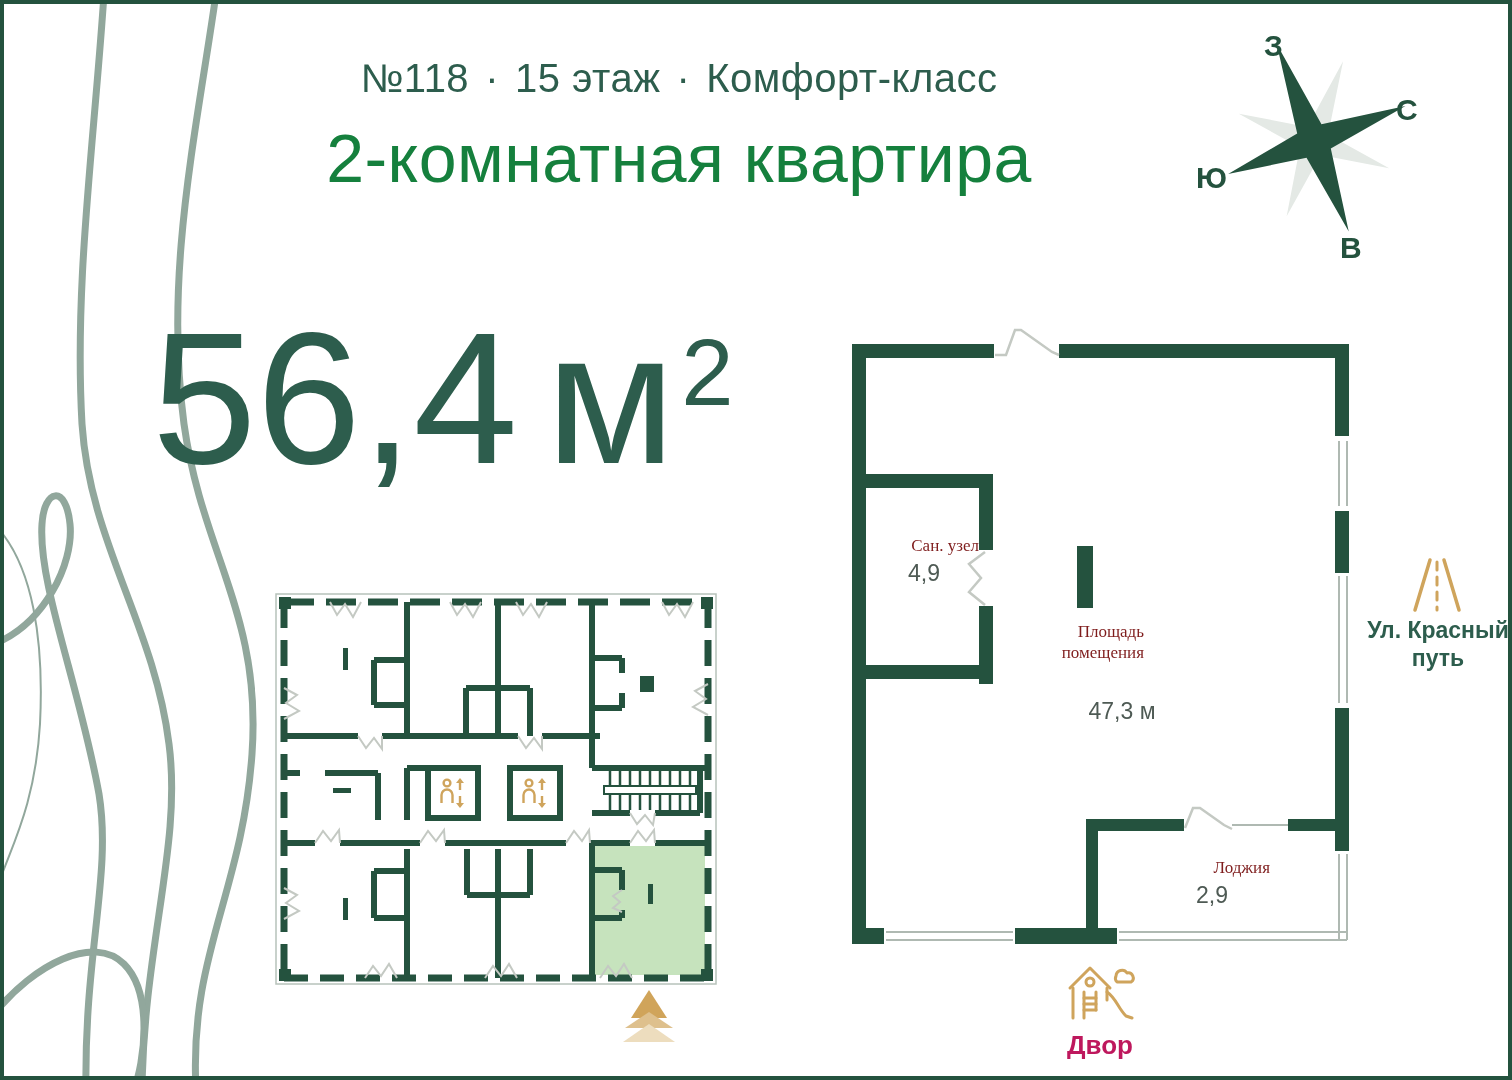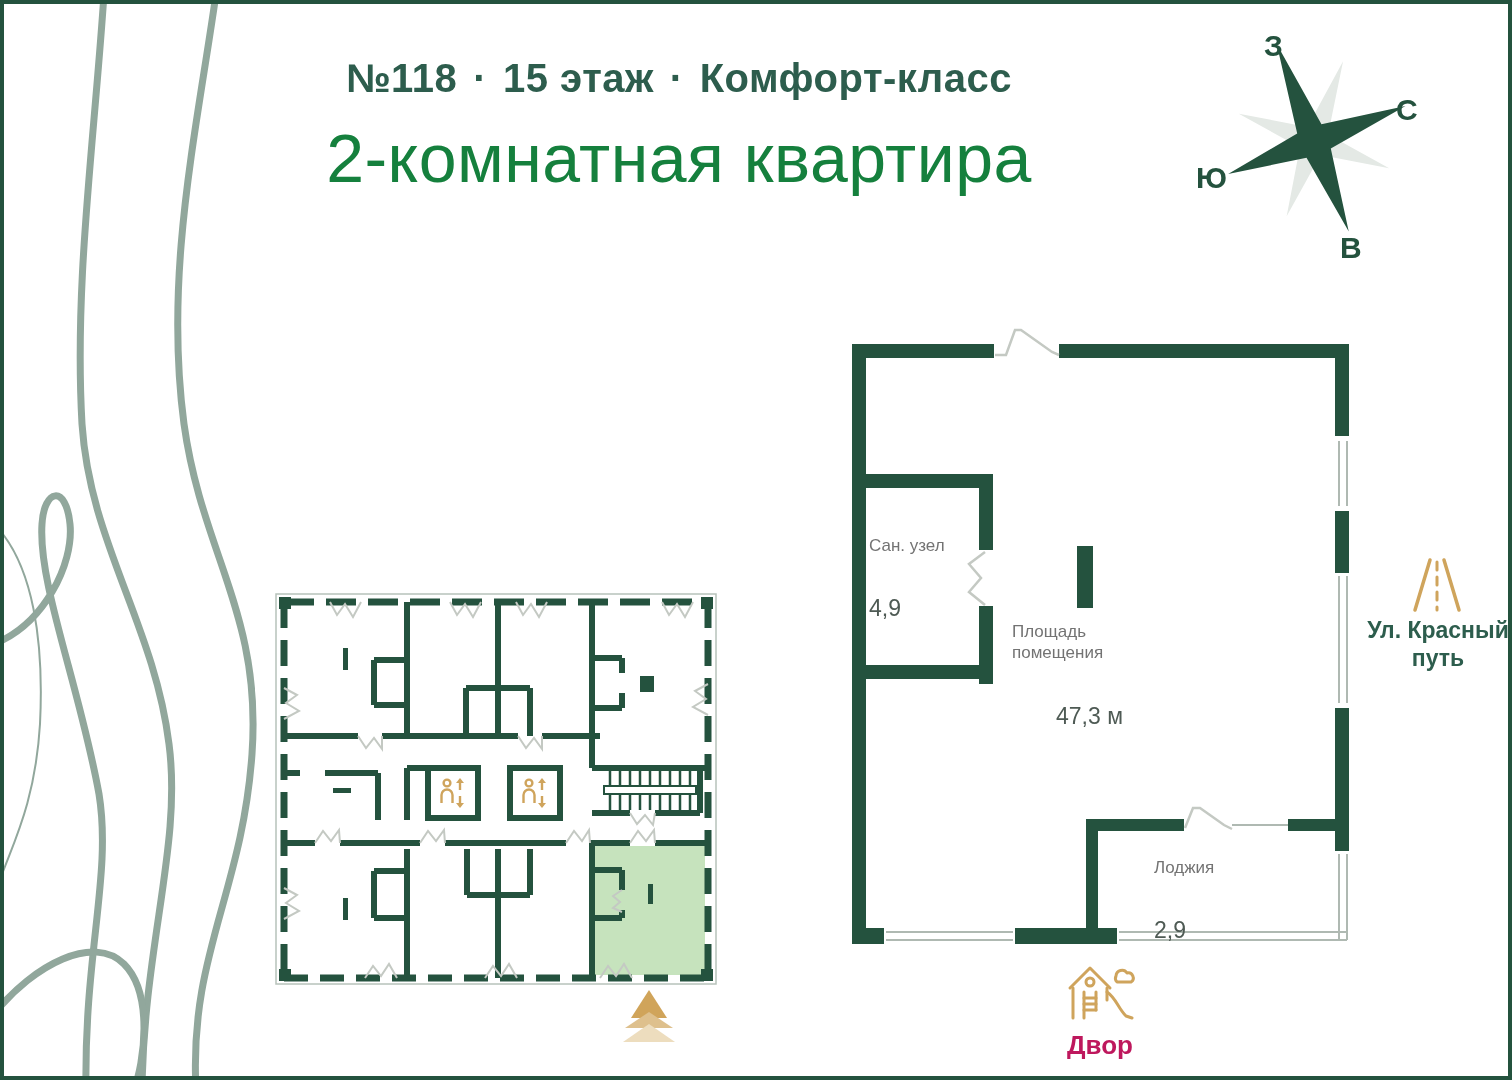--- a/index.html
+++ b/index.html
@@ -5,32 +5,32 @@
   html,body { margin:0; padding:0; background:#ffffff; }
   .page {
     position:relative; width:1512px; height:1080px; box-sizing:border-box;
     background:#ffffff; border:4px solid #24523E; overflow:hidden;
     font-family:"Liberation Sans", sans-serif; color:#2D5D4D;
   }
   .abs { position:absolute; }
 
   
   .header { left:180px; top:52px; width:990px; text-align:center; }
-  .header-line1 { font-size:40px; font-weight:700; color:#2D5D4D; letter-spacing:0.5px; }
+  .header-line1 { font-size:40px; font-weight:400; color:#2D5D4D; letter-spacing:0.5px; }
   .header-sep { padding:0 16px; color:#2D5D4D; }
   .header-line2 { margin-top:18px; font-size:68px; font-weight:500; color:#15803d; letter-spacing:0.5px; }
 
   
   .area { left:148px; top:300px; width:640px; color:#2D5D4D; font-size:188px; line-height:1; font-weight:400; white-space:nowrap; }
   .area-unit { margin-left:28px; }
   .area-sup { font-size:0.5em; position:relative; top:-0.62em; margin-left:6px; }
 
   
-  .plan-label { position:absolute; text-align:left; color:#737373; font-size:17px; line-height:1.25; }
-  .plan-value { position:absolute; color:#4E5A54; font-size:23px;margin-top:35px; }
+  .plan-label { position:absolute; text-align:right; color:#7f1d1d; font-size:17px; line-height:1.25;font-family:Liberation Serif, serif; }
+  .plan-value { position:absolute; text-align:center; color:#4E5A54; font-size:23px; }
 
   
   .street-label { left:1356px; top:613px; width:156px; text-align:center; font-size:23px; font-weight:700; color:#2D5D4D; line-height:1.2; }
   .yard-label  { left:1040px; top:1026px; width:112px; text-align:center; font-size:26px; font-weight:700; color:#be185d; }
 
   svg { display:block; }
 </style>
 </head>
 <body>
 
@@ -61,20 +61,23 @@
       <path d="M0,-104 L13,-13 L98,0 L13,13 L0,97 L-13,13 L-92,0 L-13,-13 Z" fill="#24523E"></path>
     </g>
     <g font-family="Liberation Sans, sans-serif" font-size="30" font-weight="700" fill="#24523E">
       <text x="70" y="40">З</text>
       <text x="202" y="104">С</text>
       <text x="2" y="172">Ю</text>
       <text x="146" y="242">В</text>
     </g>
   </svg>
 
+  <div class="abs area">
+    <span>56,4</span><span class="area-unit">м</span><span class="area-sup">2</span>
+  </div>
 
   <svg class="abs" style="left:266px;top:584px" width="452" height="412" viewBox="0 0 452 412">
     <defs>
       <g id="lift-icon" stroke="#CFA45C" fill="none" stroke-width="2.4">
         <circle cx="-6" cy="-10" r="3.4"></circle>
         <path d="M -11.5 10 V 2 a5.5 5.5 0 0 1 11 0 V 10"></path>
         <path d="M 7 -3 V -11"></path>
         <path d="M 7 -15 l -4 5 h 8 z" fill="#CFA45C" stroke="none"></path>
         <path d="M 7 3 V 11"></path>
         <path d="M 7 15 l -4 -5 h 8 z" fill="#CFA45C" stroke="none"></path>
@@ -198,21 +201,21 @@
       <polyline points="143,11 154,11 163,-14 169,-14 200,8 207,11"></polyline>
       <polyline points="133,208 117,220 129,234 117,248 133,261"></polyline>
       <polyline points="333,484 341,464 348,464 372,481 380,485"></polyline>
     </g>
   </svg>
 
   <div class="plan-label" style="left:865px;top:531px;width:110px">Сан. узел</div>
   <div class="plan-value" style="left:865px;top:556px;width:110px">4,9</div>
 
   <div class="plan-label" style="left:1008px;top:617px;width:132px">Площадь помещения</div>
-  <div class="plan-value" style="left:1052px;top:664px;width:132px">47,3 м</div>
+  <div class="plan-value" style="left:1052px;top:694px;width:132px">47,3 м</div>
 
   <div class="plan-label" style="left:1150px;top:853px;width:116px">Лоджия</div>
   <div class="plan-value" style="left:1150px;top:878px;width:116px">2,9</div>
 
   <svg class="abs" style="left:1400px;top:552px" width="66" height="58" viewBox="0 0 66 58">
     <g stroke="#CFA45C" stroke-width="3.5" fill="none" stroke-linecap="round">
       <path d="M 11 54 L 26 4"></path>
       <path d="M 55 54 L 40 4"></path>
       <path d="M 33 6 V 54" stroke-dasharray="8 7" stroke-width="3"></path>
     </g>

